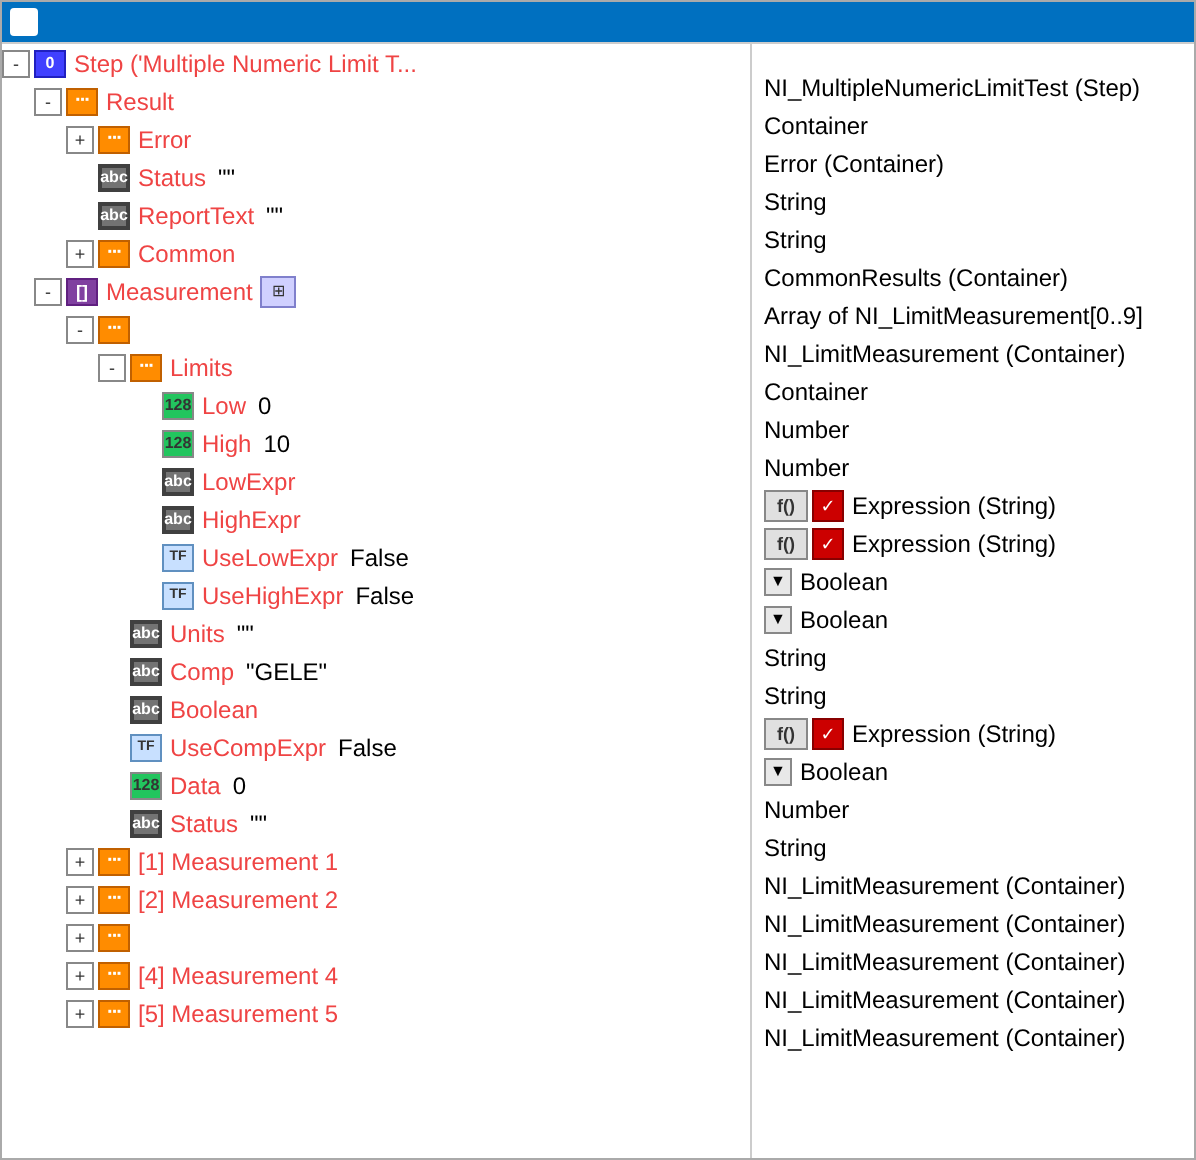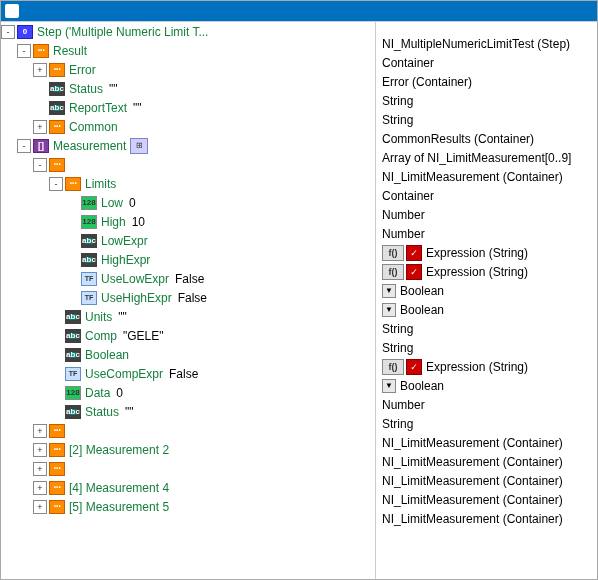--- a/index.html
+++ b/index.html
@@ -76,25 +76,25 @@
       width: 16px;
       height: 14px;
       display: inline-flex;
       align-items: center;
       justify-content: center;
       flex-shrink: 0;
       margin-right: 2px;
       font-size: 9px;
     }
     .icon-abc {
-      background: #0f766e;
+      background: #737373;
       color: white;
       font-size: 8px;
       font-weight: bold;
-      border: 4px solid #404040;
+      border: 2px solid #404040;
       padding: 0 1px;
     }
     .icon-num {
       background: #22c55e;
       color: #333;
       font-size: 8px;
       font-weight: bold;
       border: 1px solid #888;
       padding: 0 1px;
     }
@@ -124,21 +124,21 @@
       position: relative;
     }
     .icon-meas {
       background: #4040ff;
       color: white;
       font-size: 8px;
       font-weight: bold;
       border: 1px solid #2020c0;
       padding: 0 1px;
     }
-    .node-label { margin-left: 2px; color: #15803d; }
+    .node-label { margin-left: 2px; color: #ef4444; }
     .node-value { margin-left: 6px; color: #000; }
     .right-col-row {
       height: 19px;
       display: flex;
       align-items: center;
       padding-left: 2px;
       white-space: nowrap;
       color: #000;
     }
     .expr-btn {
@@ -379,20 +379,21 @@
           <span class="expander-placeholder"></span>
           <span class="node-icon icon-abc">abc</span>
           <span class="node-label">Status</span>
           <span class="node-value">""</span>
         </div>
         <div class="tree-row">
           <span class="indent"></span>
           <span class="indent"></span>
           <span class="expander">+</span>
           <span class="node-icon icon-cluster" style="font-size: 10px; letter-spacing: -1px;">···</span>
+          <span class="node-label">[1] Measurement 1</span>
         </div>
         <div class="tree-row">
           <span class="indent"></span>
           <span class="indent"></span>
           <span class="expander">+</span>
           <span class="node-icon icon-cluster" style="font-size: 10px; letter-spacing: -1px;">···</span>
           <span class="node-label">[2] Measurement 2</span>
         </div>
         <div class="tree-row">
           <span class="indent"></span>

